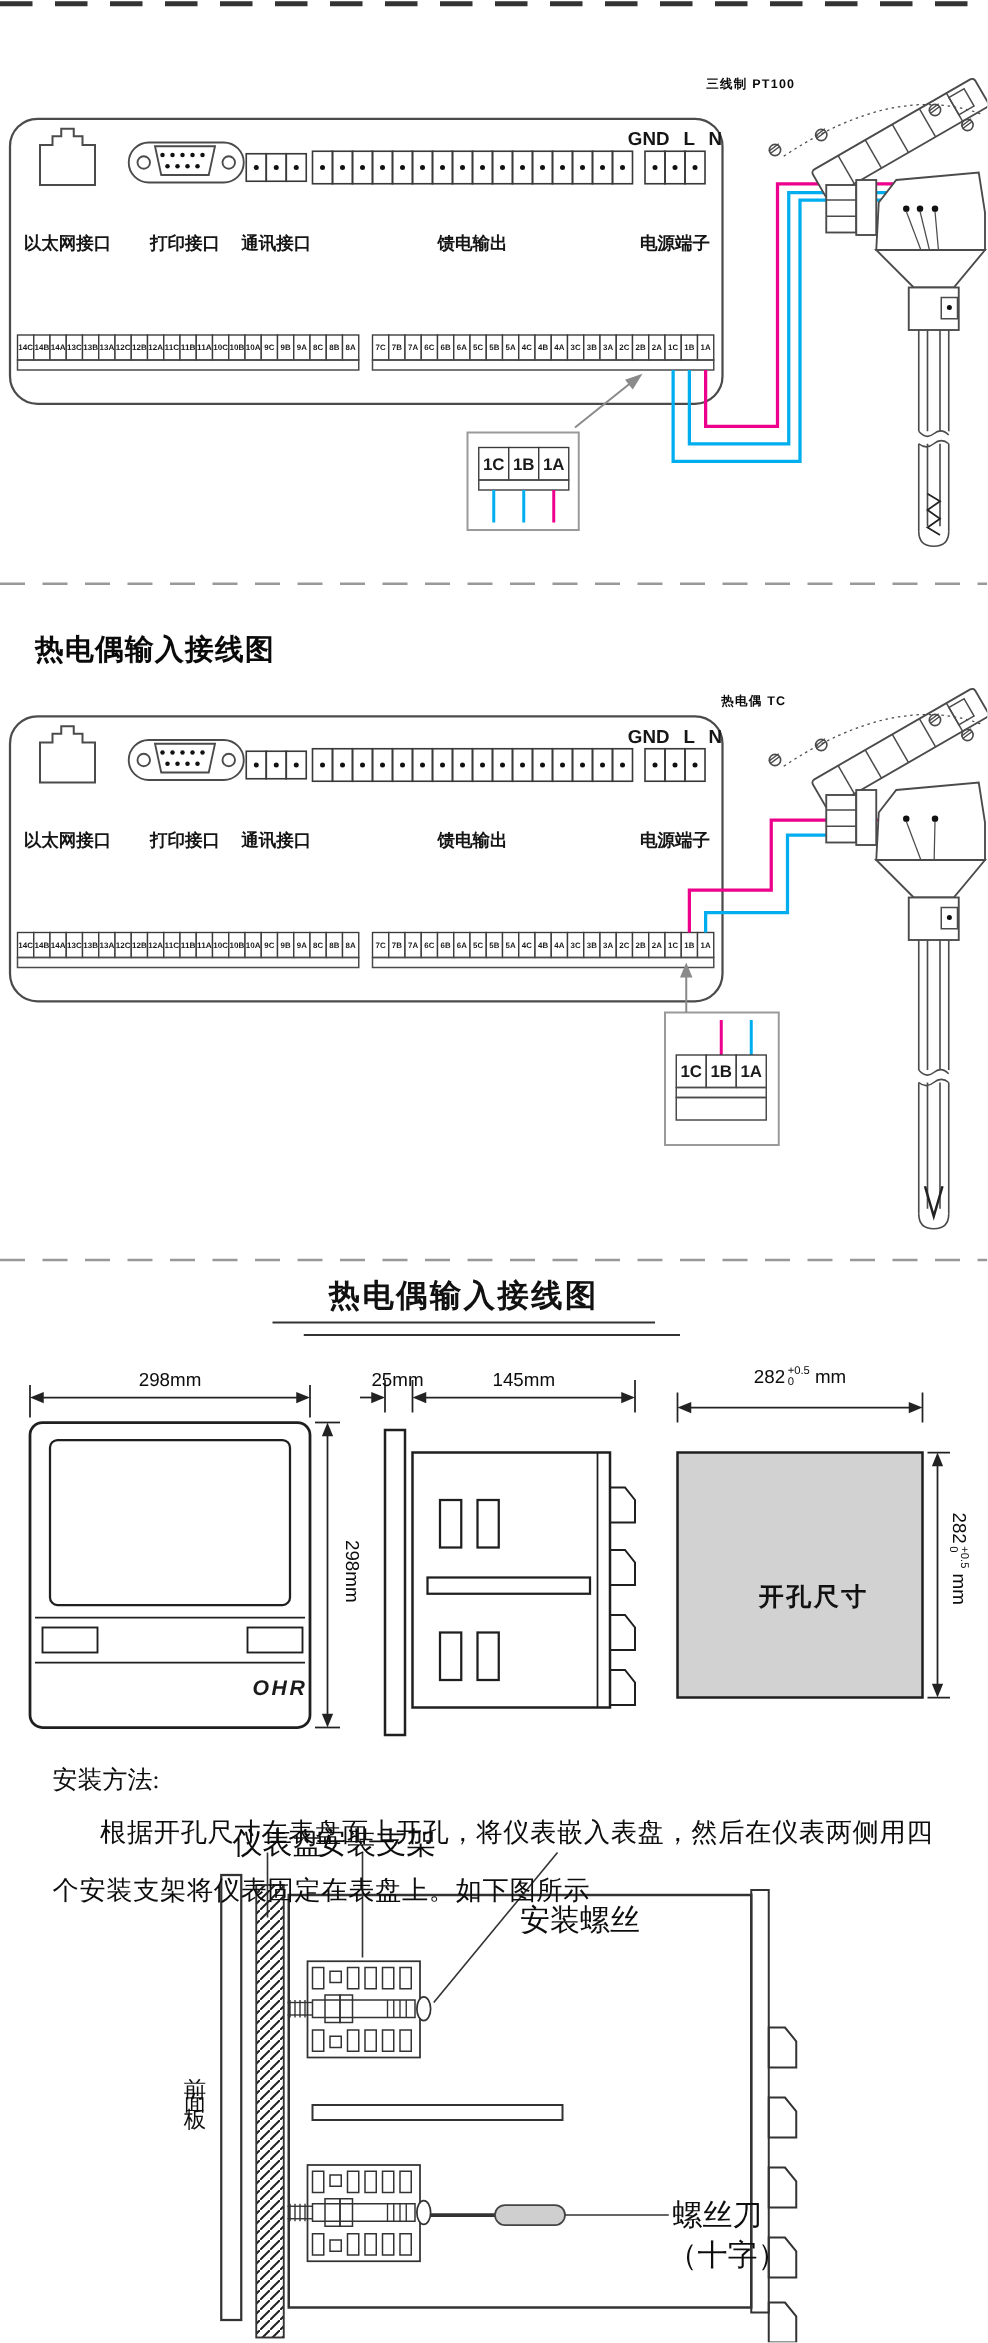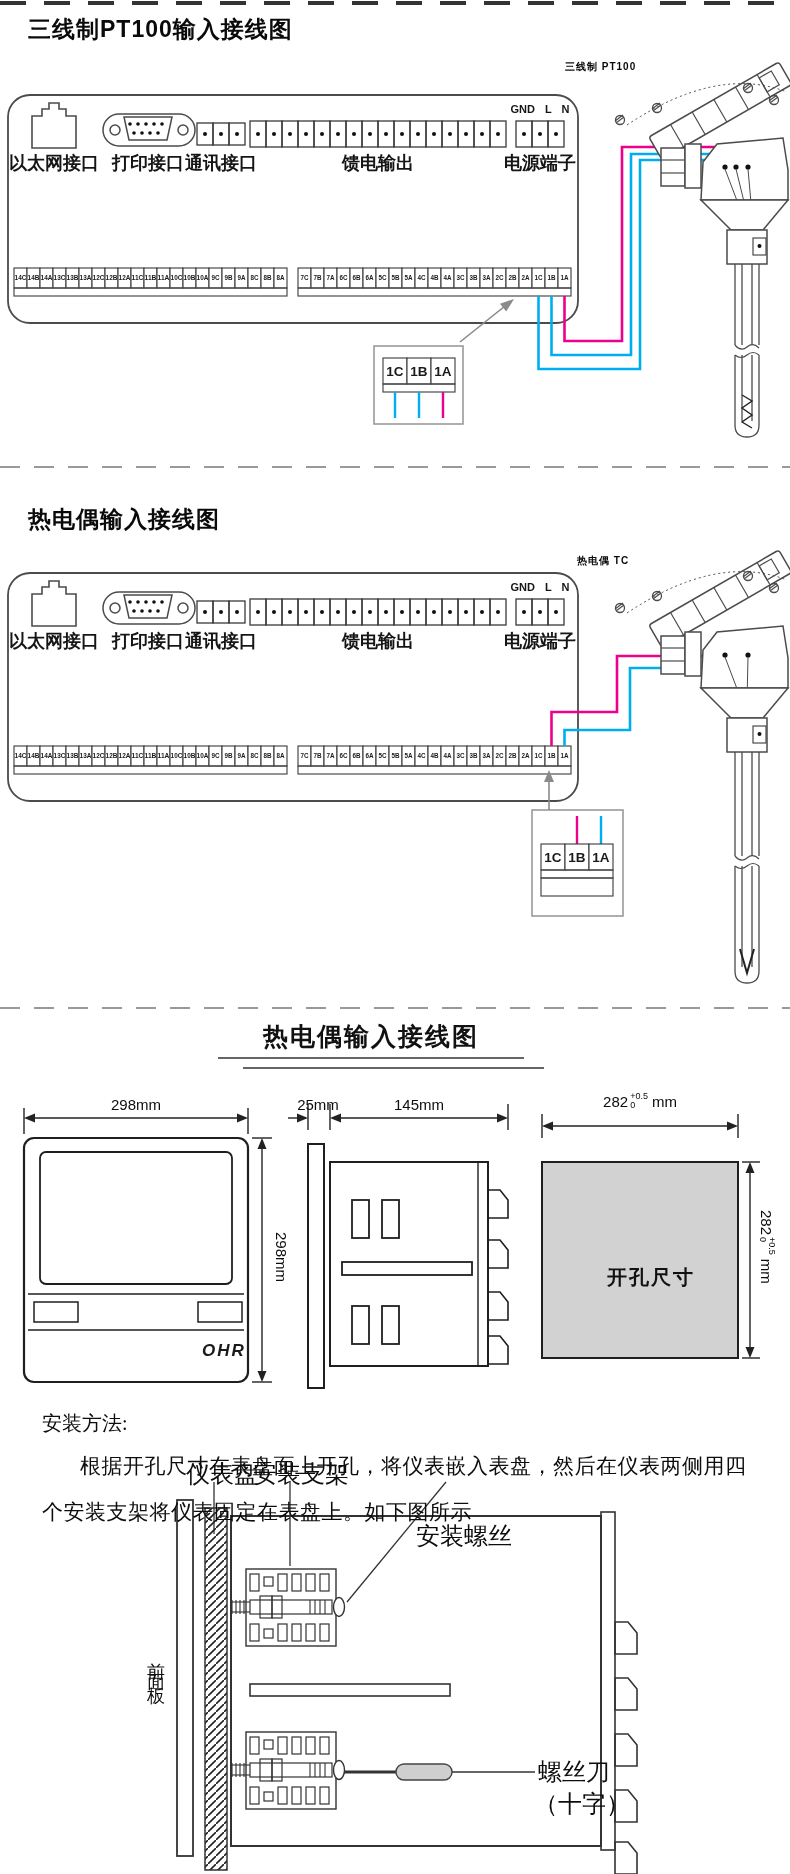--- a/index.html
+++ b/index.html
@@ -2,22 +2,22 @@
 <html><head>
 <meta charset="utf-8">
 <style>
   html,body{margin:0;padding:0;background:#fff;}
   .page{position:relative;width:790px;height:1874px;background:#fff;overflow:hidden;
         font-family:"Liberation Sans",sans-serif;color:#111;}
   svg.art{position:absolute;left:0;top:0;}
   .abs{position:absolute;white-space:nowrap;}
   .title{font-size:23px;font-weight:bold;color:#0a0a0a;letter-spacing:1px;}
   .title3{font-size:25px;font-weight:bold;transform:translateX(-50%);letter-spacing:2px;}
-  .plabel{font-size:18px;font-weight:bold;transform:translateX(-50%);color:#151515;}
-  .gnd{font-size:11px;font-weight:bold;transform:translateX(-50%);word-spacing:7px;color:#151515;}
+  .plabel{font-size:14px;font-weight:bold;transform:translateX(-50%);color:#151515;margin-top:35px;}
+  .gnd{font-size:15px;font-weight:bold;transform:translateX(-50%);word-spacing:7px;color:#151515;}
   .senlabel{font-size:10px;font-weight:bold;color:#0a0a0a;letter-spacing:1px;}
   .dim{font-size:15px;color:#0d0d0d;transform:translateX(-50%);}
   .dimrot{font-size:15px;color:#0d0d0d;transform:rotate(90deg);transform-origin:0 0;}
   .tolwrap{display:inline-flex;align-items:center;}
   .tolstack{display:inline-flex;flex-direction:column;font-size:9px;line-height:1.05;
             font-style:normal;margin:0 2px 0 2px;}
   .tolstack i{font-style:normal;}
   .unit{margin-left:2px;}
   .cutlabel{font-size:20px;font-weight:bold;transform:translateX(-50%);letter-spacing:2px;margin-left:11px;}
   .ohr{font-size:17px;font-weight:bold;font-style:italic;letter-spacing:2px;color:#1a1a1a;}
@@ -517,21 +517,20 @@
         </g>
 
       <g>
         <line x1="344" y1="1772" x2="396" y2="1772" stroke-width="3"></line>
         <rect x="396" y="1764" width="56" height="16" rx="8" fill="#cfcfcf" stroke="#444" stroke-width="1.4"></rect>
         <line x1="452" y1="1772" x2="535" y2="1772" stroke-width="1.3"></line>
       </g>
     </g>
   </svg>
 
-  <div class="abs title" style="left:28px;top:14px;">三线制PT100输入接线图</div>
 
   <div class="abs plabel" style="left:54px;top:151px;">以太网接口</div>
   <div class="abs plabel" style="left:148px;top:151px;">打印接口</div>
   <div class="abs plabel" style="left:221px;top:151px;">通讯接口</div>
   <div class="abs plabel" style="left:378px;top:151px;">馈电输出</div>
   <div class="abs plabel" style="left:540px;top:151px;">电源端子</div>
   <div class="abs gnd" style="left:540px;top:103px;">GND L N</div>
   <div class="abs senlabel" style="left:565px;top:60px;">三线制 PT100</div>
 
   <div class="abs title" style="left:28px;top:504px;">热电偶输入接线图</div>

